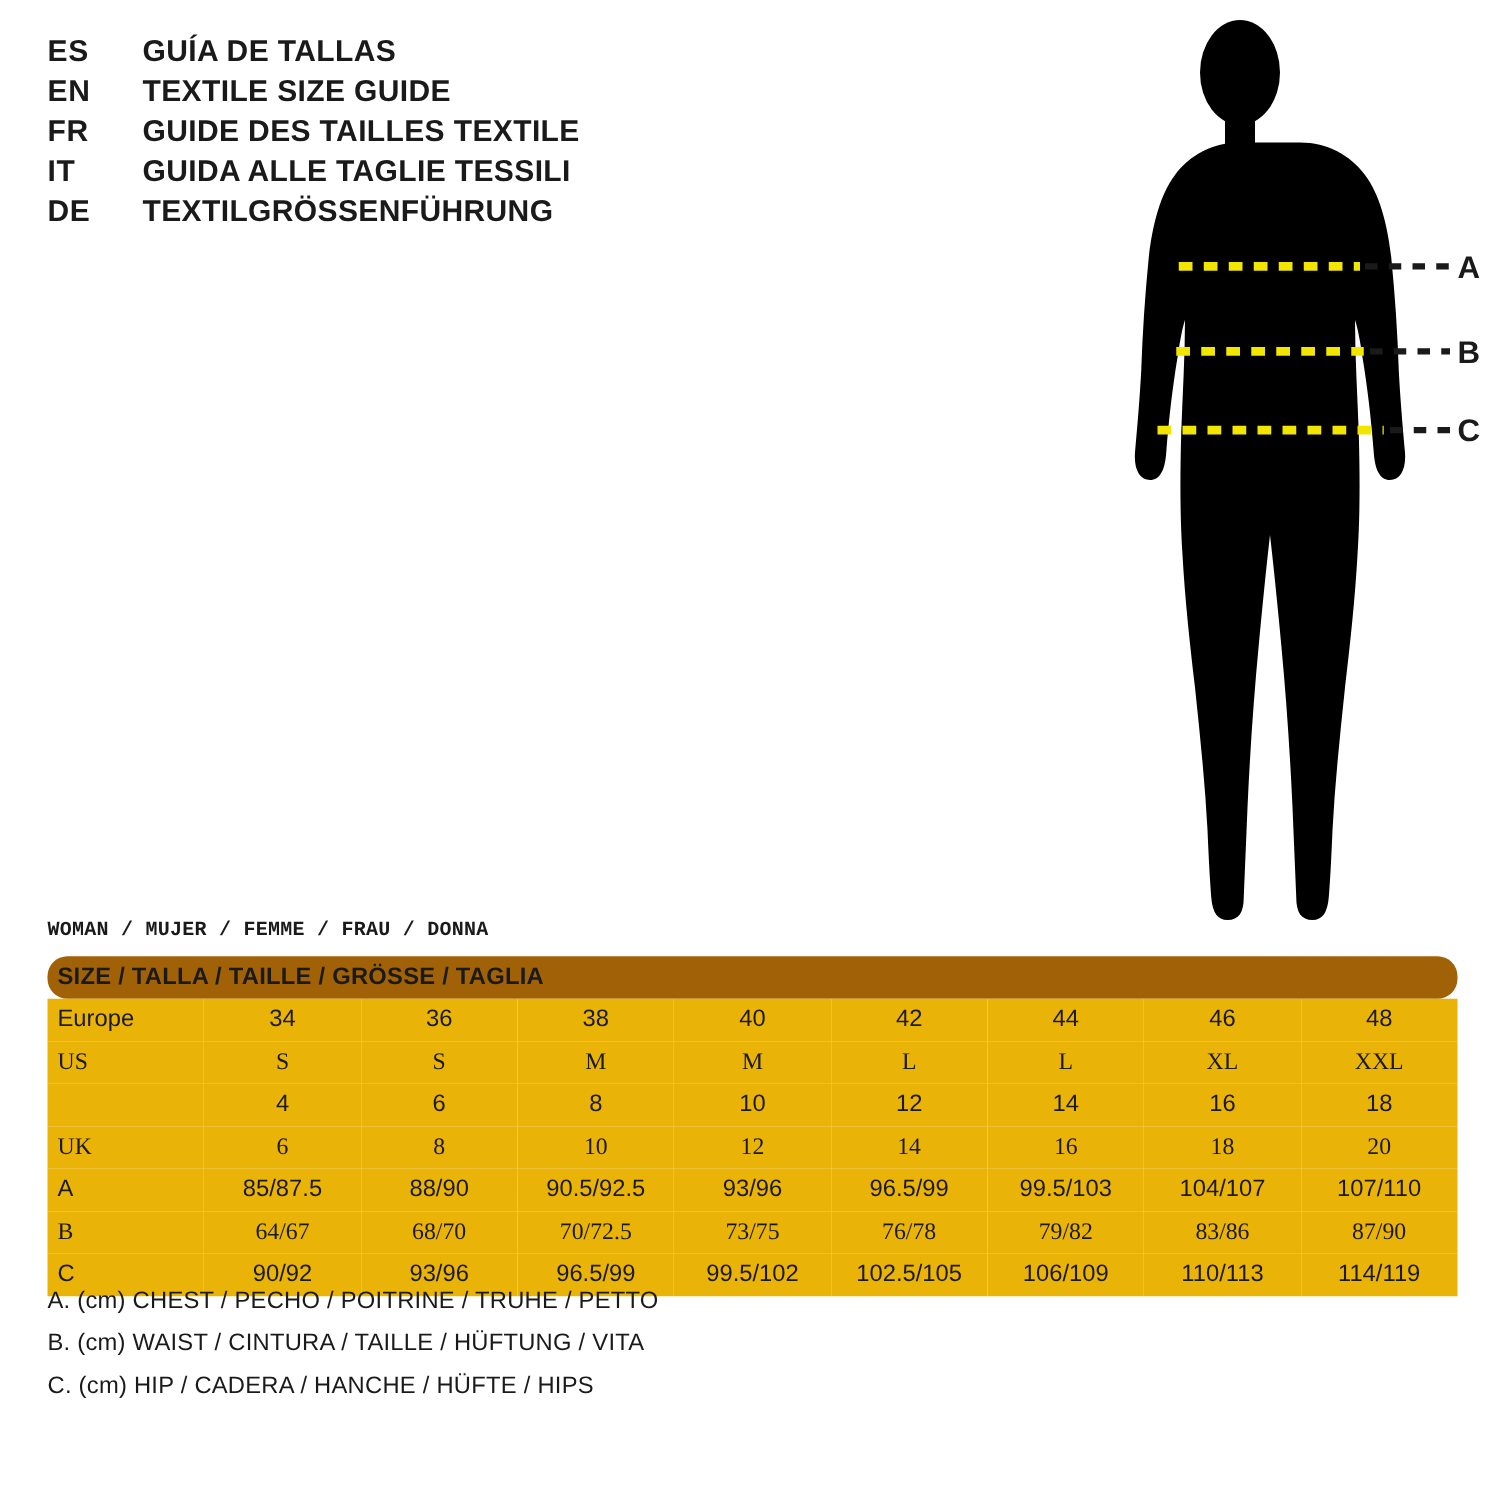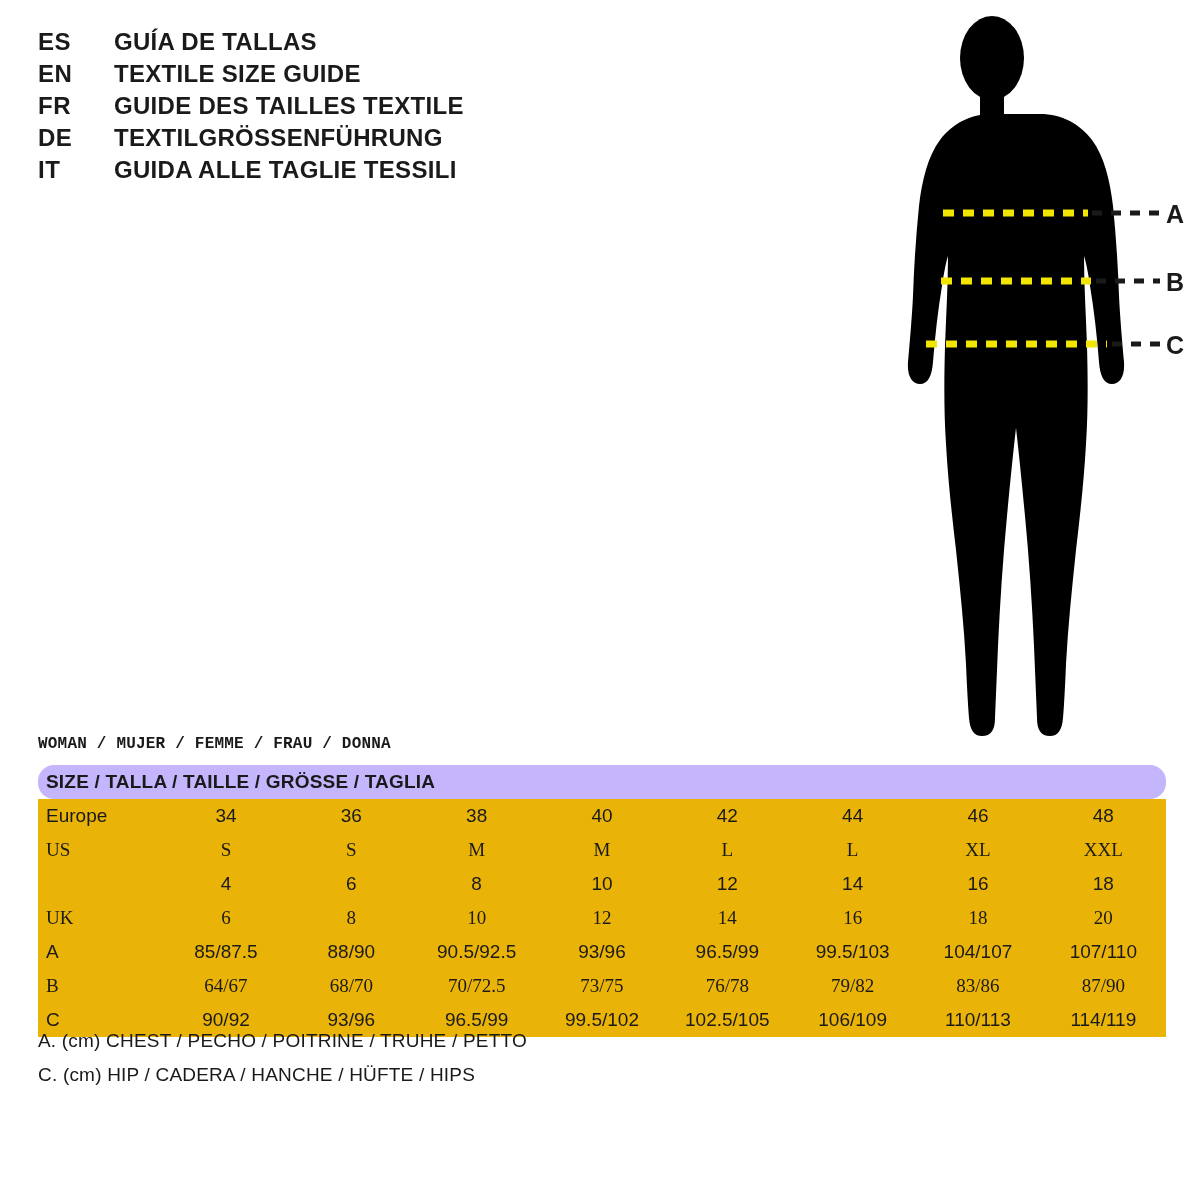--- a/index.html
+++ b/index.html
@@ -78,21 +78,21 @@
     table-layout: fixed;
     font-size: 19px;
   }
   table#size-table th,
   table#size-table td {
     padding: 6px 0 6px 0;
     text-align: center;
     font-weight: normal;
   }
   table#size-table th.hdr {
-    background: #c4b5fd;
+    background: #a16207;
     text-align: left;
     padding-left: 8px;
     font-weight: bold;
     font-size: 19px;
     letter-spacing: 0.2px;
     border-radius: 16px;
   }
   table#size-table td.rowlabel {
     text-align: left;
     padding-left: 8px;
@@ -124,26 +124,26 @@
   </div>
   <div class="title-row">
     <span class="title-lang">EN</span>
     <span class="title-text">TEXTILE SIZE GUIDE</span>
   </div>
   <div class="title-row">
     <span class="title-lang">FR</span>
     <span class="title-text">GUIDE DES TAILLES TEXTILE</span>
   </div>
   <div class="title-row">
+    <span class="title-lang">IT</span>
+    <span class="title-text">GUIDA ALLE TAGLIE TESSILI</span>
+  </div>
+  <div class="title-row">
     <span class="title-lang">DE</span>
     <span class="title-text">TEXTILGRÖSSENFÜHRUNG</span>
-  </div>
-  <div class="title-row">
-    <span class="title-lang">IT</span>
-    <span class="title-text">GUIDA ALLE TAGLIE TESSILI</span>
   </div>
 </div>
 
 <div id="figure-area">
   <svg id="figure-svg" width="330" height="740" viewBox="0 0 330 740">
 
     <ellipse cx="132" cy="48" rx="32" ry="42" fill="#000000"></ellipse>
 
     <rect x="120" y="82" width="24" height="32" fill="#000000"></rect>
 
@@ -287,14 +287,15 @@
         <td>106/109</td>
         <td>110/113</td>
         <td>114/119</td>
       </tr>
     </tbody>
   </table>
 </div>
 
 <div id="legend">
   <div class="legend-line">A. (cm) CHEST / PECHO / POITRINE / TRUHE / PETTO</div>
+  <div class="legend-line">B. (cm) WAIST / CINTURA / TAILLE / HÜFTUNG / VITA</div>
   <div class="legend-line">C. (cm) HIP / CADERA / HANCHE / HÜFTE / HIPS</div>
 </div>
 
 </body></html>

